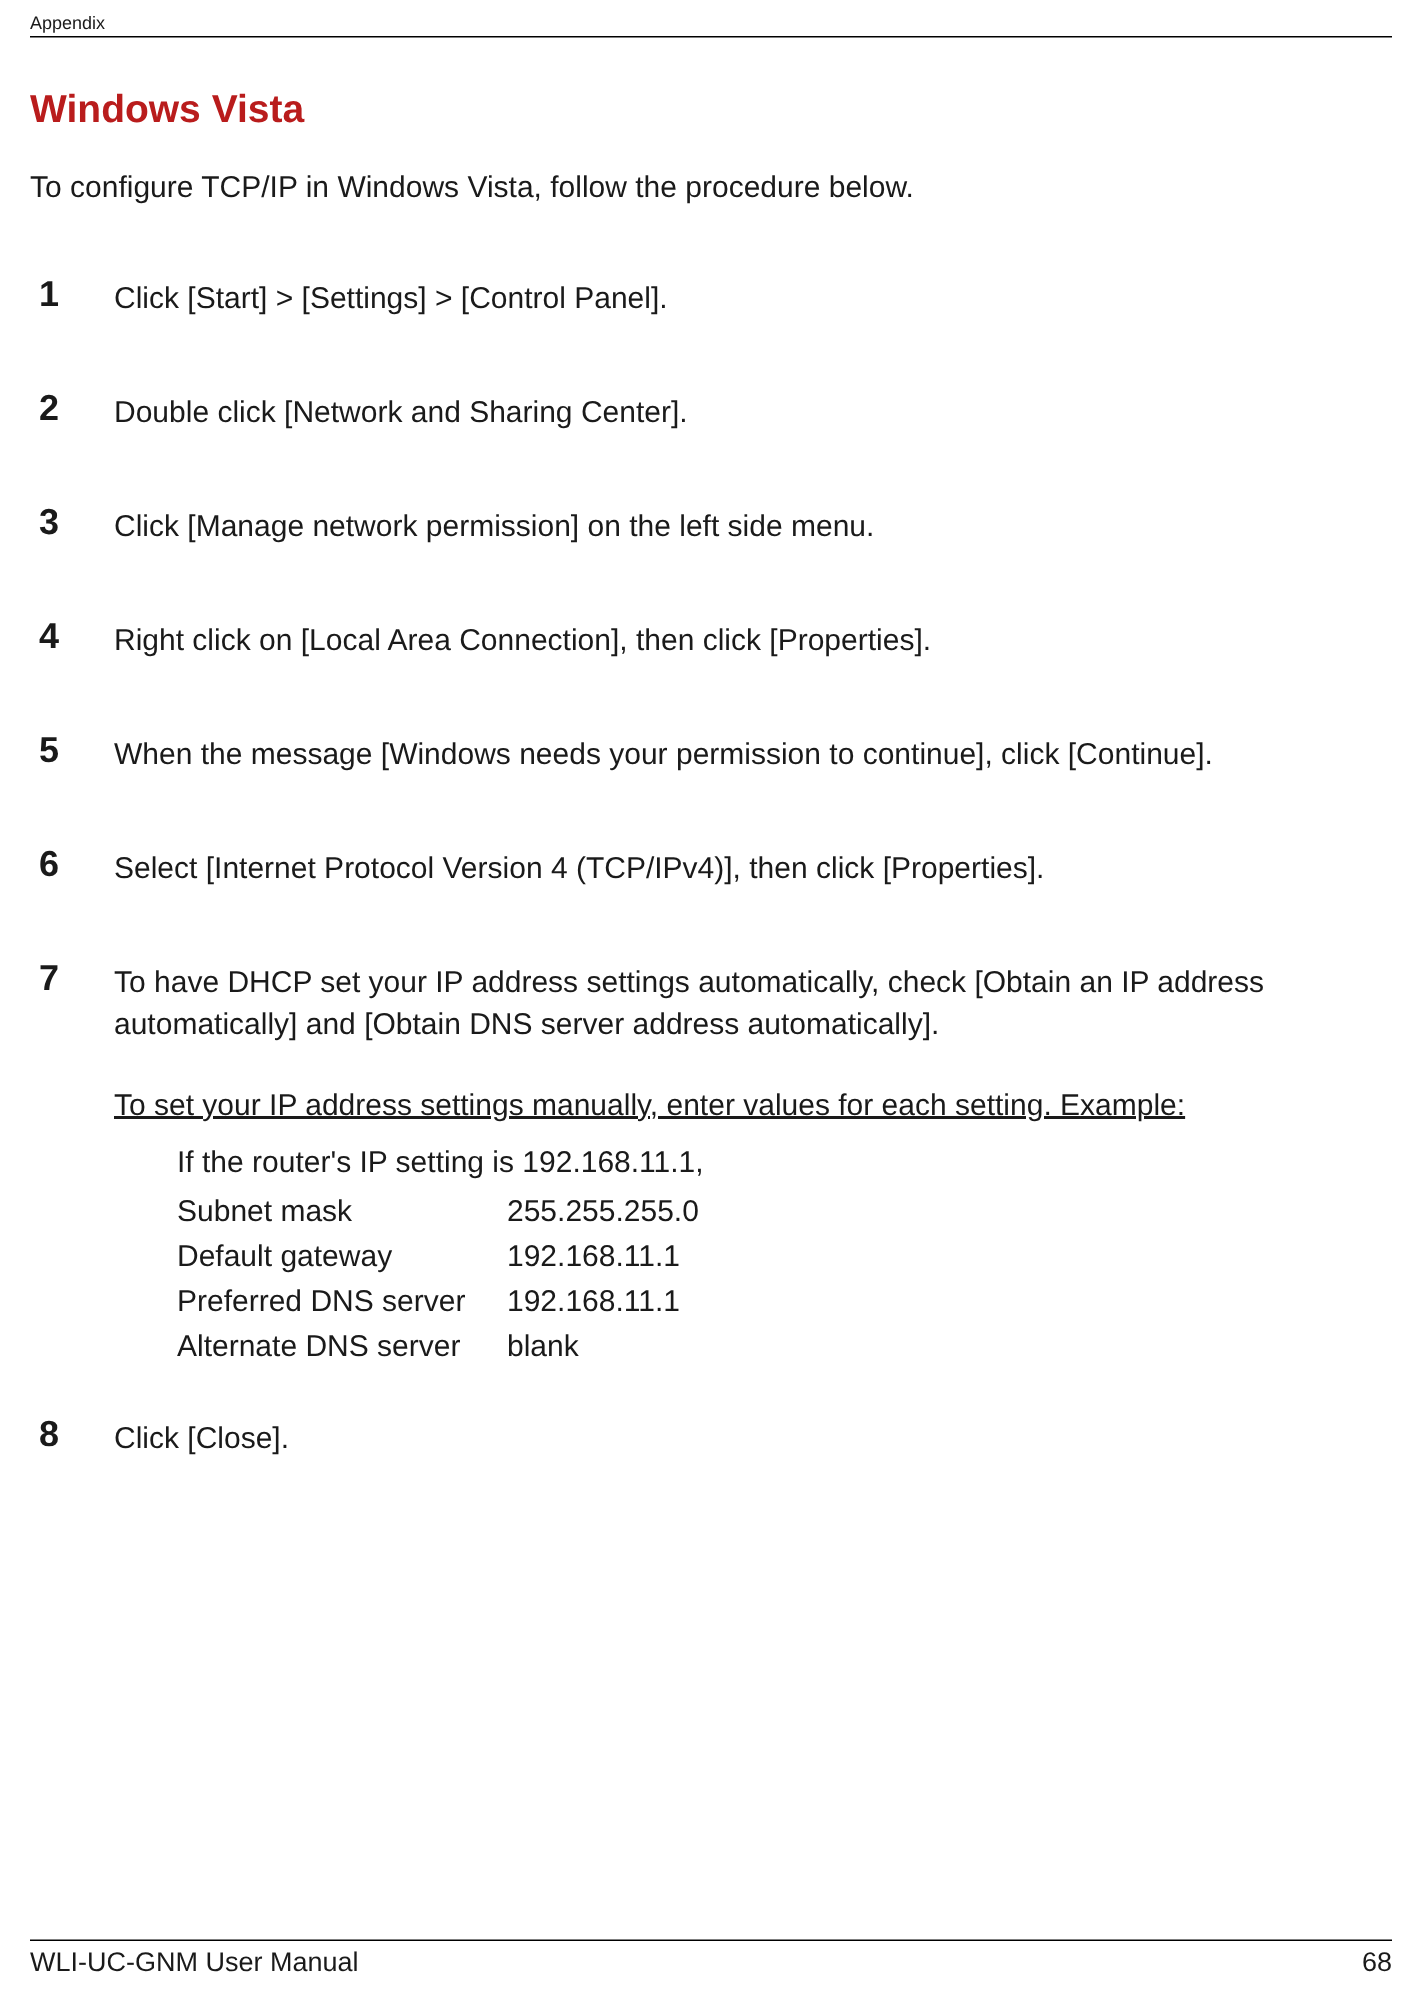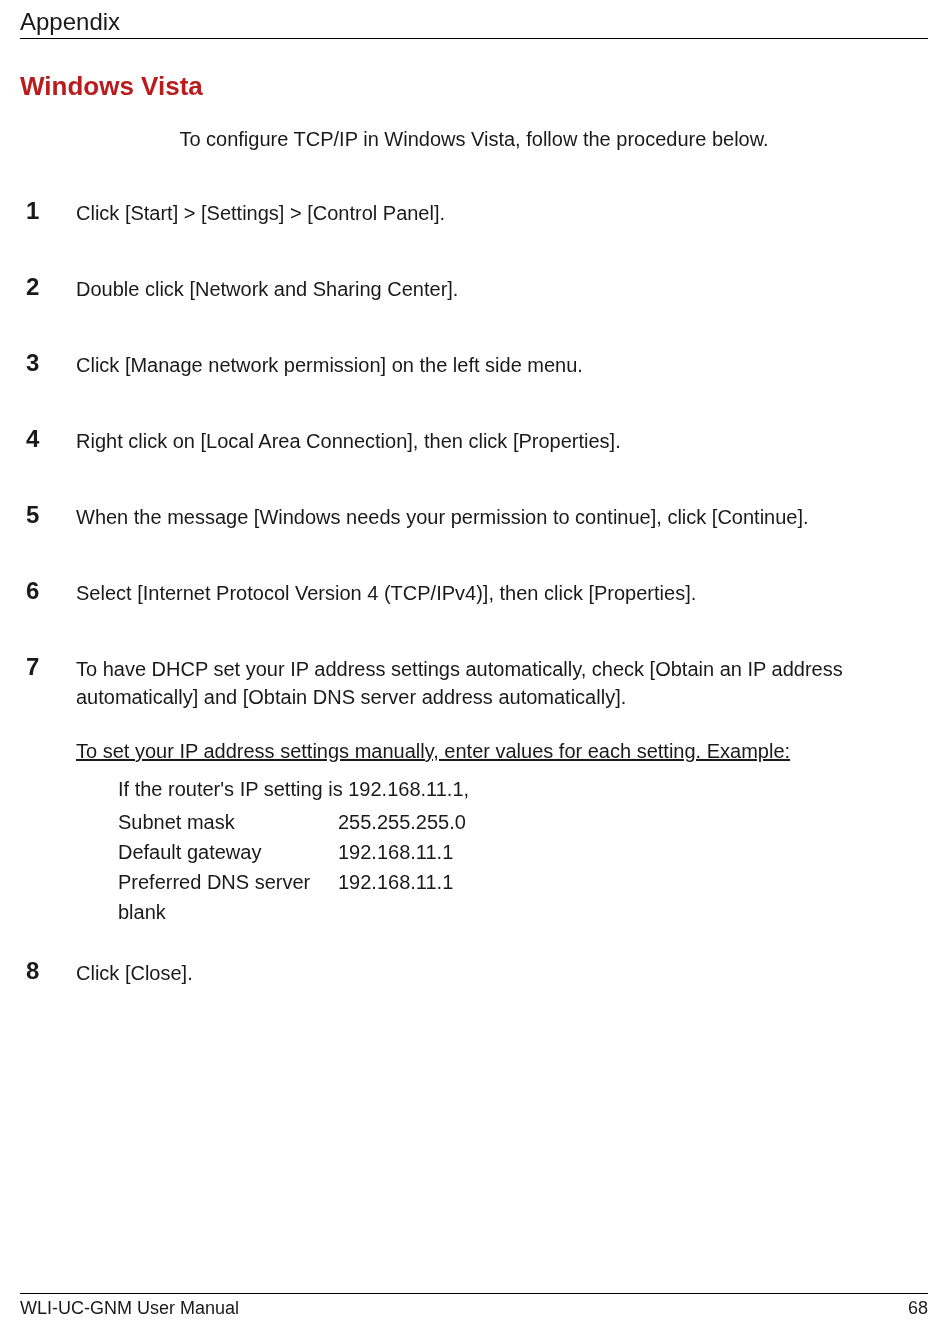--- a/index.html
+++ b/index.html
@@ -17,34 +17,33 @@
     }
     .page {
       padding: 8px 20px 0 20px;
     }
     .header-section {
       border-bottom: 1px solid #000;
       padding-bottom: 2px;
       margin-bottom: 32px;
     }
     .header-label {
-      font-size: 24px;
+      font-size: 12px;
       color: #1a1a1a;
     }
     .section-title {
       font-size: 26px;
       font-weight: bold;
       color: #b91c1c;
       margin-bottom: 26px;
     }
     .intro-text {
       font-size: 20px;
       color: #1a1a1a;
       margin-bottom: 46px;
-      text-align: center;
     }
     .step {
       display: flex;
       margin-bottom: 46px;
     }
     .step-number {
       font-size: 24px;
       font-weight: bold;
       width: 56px;
       flex-shrink: 0;
@@ -143,20 +142,21 @@
         </div>
         <div class="ex-row">
           <div class="ex-label">Default gateway</div>
           <div class="ex-value">192.168.11.1</div>
         </div>
         <div class="ex-row">
           <div class="ex-label">Preferred DNS server</div>
           <div class="ex-value">192.168.11.1</div>
         </div>
         <div class="ex-row">
+          <div class="ex-label">Alternate DNS server</div>
           <div class="ex-value">blank</div>
         </div>
       </div>
     </div>
   </div>
 
   <div class="step">
     <div class="step-number">8</div>
     <div class="step-content">Click [Close].</div>
   </div>

